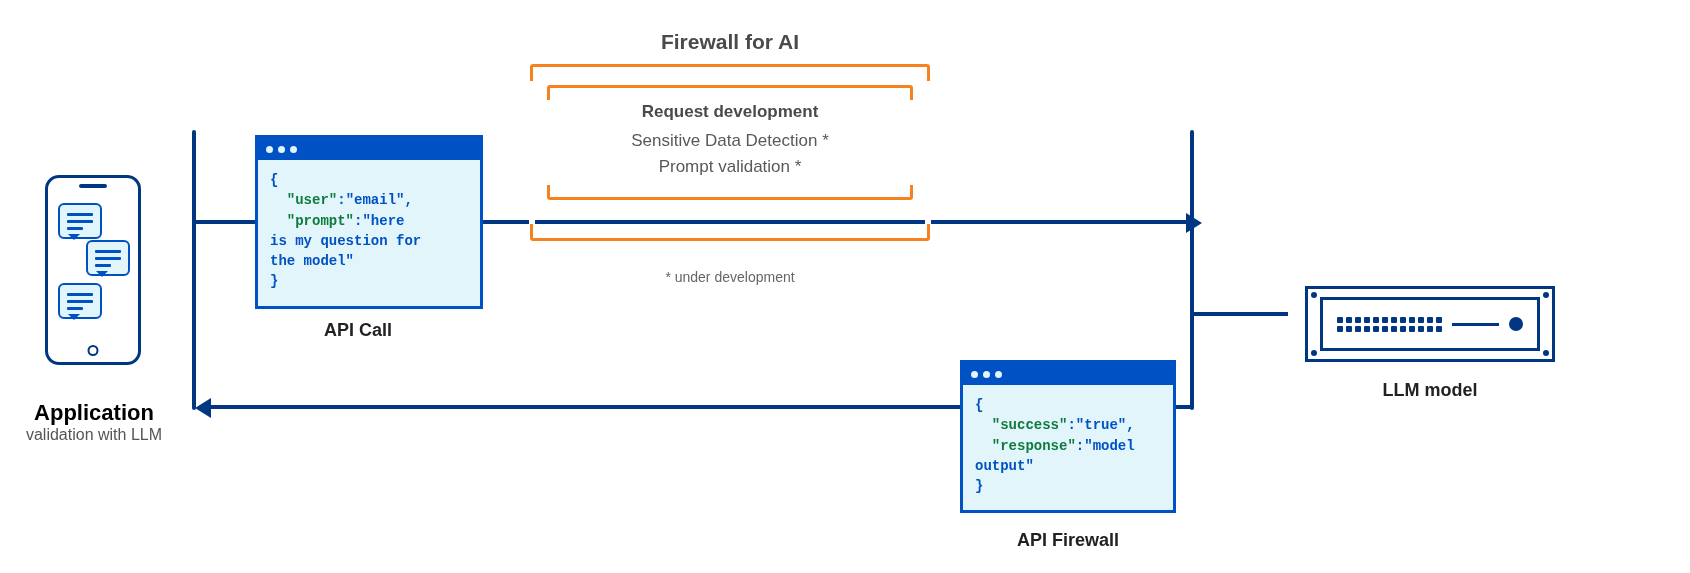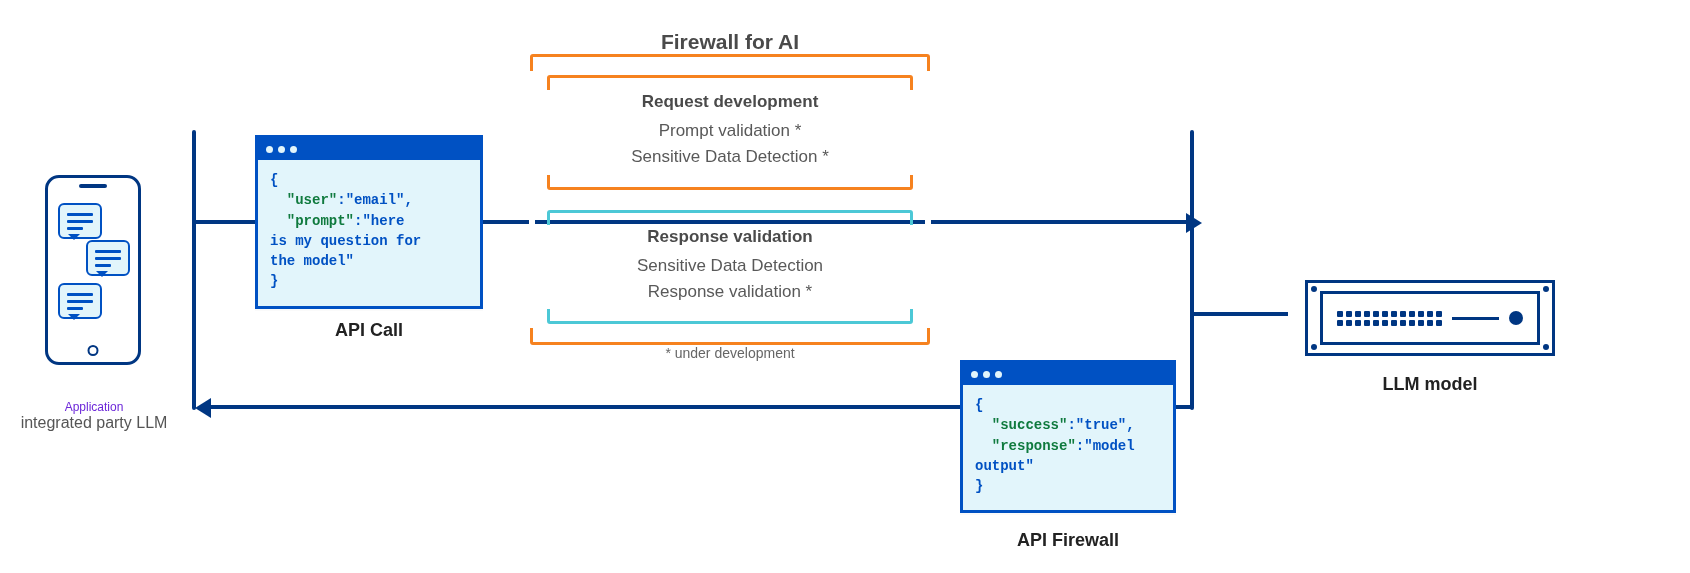--- a/index.html
+++ b/index.html
@@ -37,21 +37,21 @@
     width: 0; height: 0; border: 6px solid transparent; border-top-color: #0051c3;
   }
   .chat-lines { position: absolute; top: 8px; left: 7px; right: 7px; }
   .chat-lines div { height: 3px; background: #0051c3; margin-bottom: 4px; border-radius: 1px; }
   .chat-lines div:last-child { width: 60%; }
   .bubble1 { top: 25px; left: 10px; }
   .bubble2 { top: 62px; left: 38px; }
   .bubble3 { top: 105px; left: 10px; }
 
   .app-label { position: absolute; left: 20px; top: 400px; width: 148px; text-align: center; }
-  .app-label .title { font-weight: 400; font-size: 12px; color: #6d28d9; }
+  .app-label .title { font-weight: 700; font-size: 22px; color: #000000; }
   .app-label .sub { font-size: 16px; color: #555; }
 
   
   .vbar { position: absolute; width: 4px; background: #003682; border-radius: 2px; }
   .vbar-left { left: 192px; top: 130px; height: 280px; }
   .vbar-right { left: 1190px; top: 130px; height: 280px; }
 
   
   .hline { position: absolute; height: 4px; background: #003682; }
   .line-top { top: 220px; left: 194px; width: 996px; }
@@ -75,26 +75,26 @@
   }
   .win .body {
     padding: 10px 12px 14px 12px;
     font-family: "SFMono-Regular", Consolas, "Liberation Mono", Menlo, monospace;
     font-size: 14px; line-height: 1.45; color: #0051c3; font-weight: 600;
   }
   .win .body .k { color: #0f7a3e; }
   .win-call { top: 135px; left: 255px; }
   .win-resp { top: 360px; left: 960px; width: 216px; }
   .win-label { position: absolute; font-weight: 700; font-size: 18px; color: #222; text-align: center; }
-  .win-call-label { top: 320px; left: 255px; width: 228px; }
+  .win-call-label { top: 320px; left: 244px; width: 228px; }
   .win-resp-label { top: 530px; left: 960px; width: 216px; }
 
   
   .faiwrap { position: absolute; left: 530px; top: 30px; width: 400px; }
-  .fai-title { text-align: center; font-weight: 700; font-size: 21px; color: #4a4a4a; }
+  .fai-title { text-align: center; font-weight: 700; font-size: 21px; color: #4a4a4a; margin-bottom: 10px; }
   .bracket {
     position: relative; border: 3px solid; border-radius: 3px; padding: 14px 20px 16px 20px;
     text-align: center;
   }
   .bracket::before, .bracket::after {
     content: ''; position: absolute; background: #fff;
   }
   
   .bracket::before { 
     top: 12px; bottom: 12px; right: -4px; width: 6px;
@@ -103,24 +103,24 @@
 
   .bracket-outer { border-color: #f6821f; padding: 18px 14px 18px 14px; }
   .bracket-outer::before, .bracket-outer::after { top: 14px; bottom: 14px; }
 
   .bracket-req  { border-color: #f6821f; margin-bottom: 20px; }
   .bracket-resp { border-color: #4cc8d6; }
 
   .sub-title { font-weight: 700; font-size: 17px; color: #4a4a4a; margin-bottom: 6px; }
   .sub-lines { font-size: 17px; color: #595959; line-height: 1.55; }
 
-  .footnote { text-align: center; font-size: 14px; color: #666; margin-top: 0; }
-
-  
-  .llm-wrap { position: absolute; left: 1270px; top: 280px; width: 320px; text-align: center; }
+  .footnote { text-align: center; font-size: 14px; color: #666; margin-top: 28px; }
+
+  
+  .llm-wrap { position: absolute; left: 1270px; top: 286px; width: 320px; text-align: center; }
   .llm-box {
     width: 250px; margin: 0 auto 18px auto; border: 3px solid #003682;
     position: relative; padding: 8px 12px; background: #fff;
   }
   .llm-inner {
     border: 3px solid #003682; height: 54px; position: relative; display:flex; align-items:center;
     padding: 0 14px; justify-content: space-between;
   }
   .llm-pattern {
     display: grid; grid-template-columns: repeat(12, 6px); grid-template-rows: repeat(2, 6px);
@@ -165,21 +165,21 @@
             <div></div>
             <div></div>
             <div></div>
           </div>
         </div>
       <div class="phone-btn"></div>
     </div>
   </div>
   <div class="app-label">
     <div class="title">Application</div>
-    <div class="sub">integrated party LLM</div>
+    <div class="sub">validation with LLM</div>
   </div>
 
   <div class="vbar vbar-left"></div>
   <div class="vbar vbar-right"></div>
 
   <div class="hline line-top"></div>
   <div class="arrowhead arrow-right"></div>
   <div class="hline line-bot"></div>
   <div class="arrowhead arrow-left"></div>
 
@@ -199,29 +199,22 @@
     </div>
   </div>
   <div class="win-label win-call-label">API Call</div>
 
   <div class="faiwrap">
     <div class="fai-title">Firewall for AI</div>
     <div class="bracket bracket-outer">
       <div class="bracket bracket-req">
         <div class="sub-title">Request development</div>
         <div class="sub-lines">
+          <div>Sensitive Data Detection *</div>
           <div>Prompt validation *</div>
-          <div>Sensitive Data Detection *</div>
-        </div>
-      </div>
-      <div class="bracket bracket-resp">
-        <div class="sub-title">Response validation</div>
-        <div class="sub-lines">
-          <div>Sensitive Data Detection</div>
-          <div>Response validation *</div>
         </div>
       </div>
     </div>
     <div class="footnote">* under development</div>
   </div>
 
   <div class="win win-resp">
     <div class="titlebar">
         <span></span>
         <span></span>

